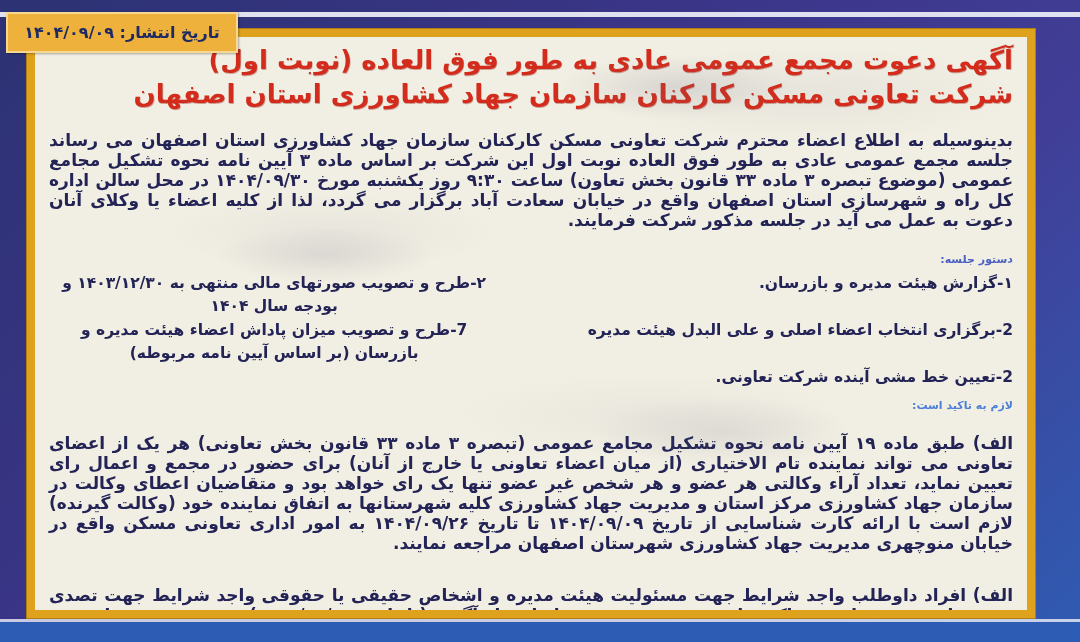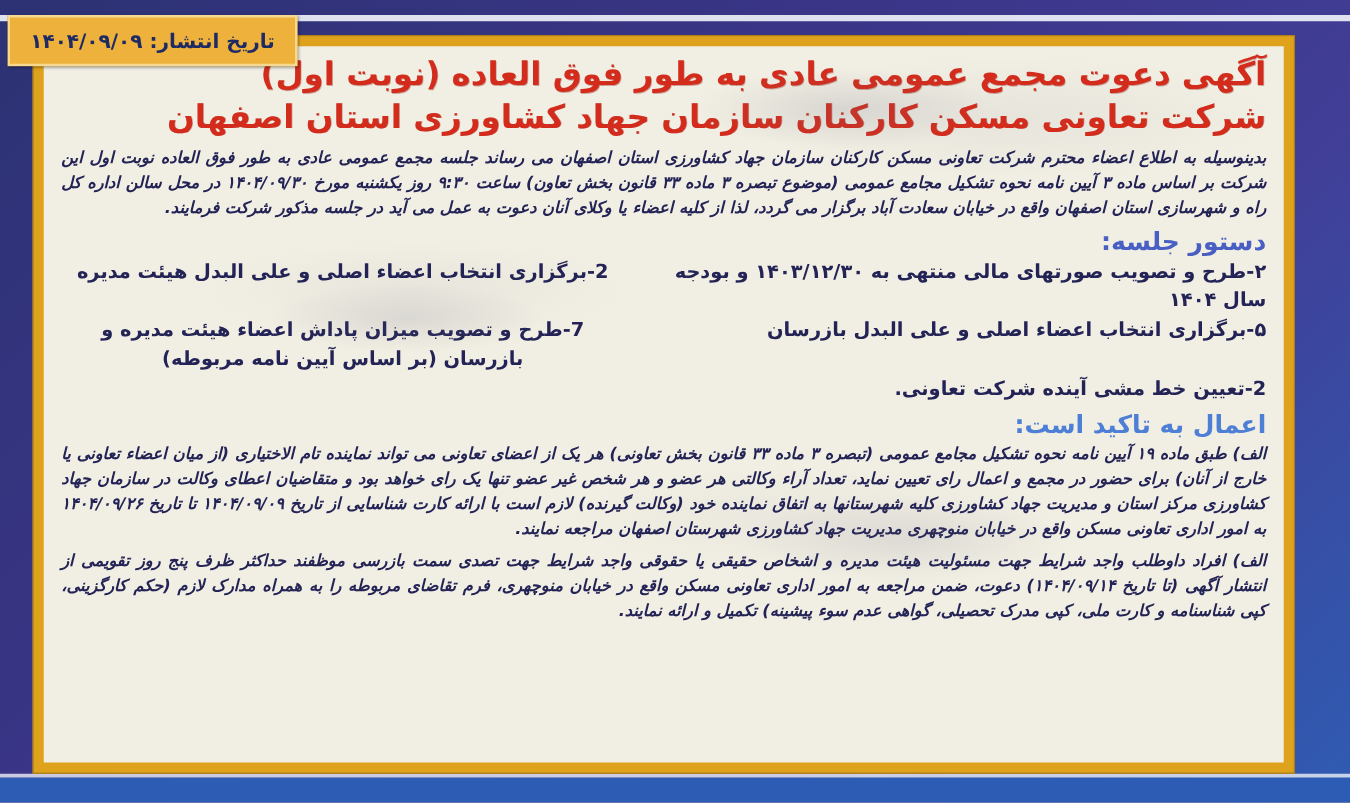--- a/index.html
+++ b/index.html
@@ -39,25 +39,24 @@
   }
   .title-block{margin:2px 0 3px 205px;text-align:center;direction:rtl;}
   .title-line{
     color:var(--title-red,#d32c1c);font-weight:bold;font-size:26px;line-height:34px;
     text-shadow:.6px .6px 0 rgba(135,28,18,.35);
     white-space:nowrap;
   }
   .body-text{
     direction:rtl;text-align:justify;
     color:var(--body-ink,#232356);
-    font-weight:bold;font-size:13px;line-height:20px;
-    margin:3px 0;
-    font-style:italic;
+    font-weight:bold;font-size:17px;line-height:20px;
+    margin:16px 0;
   }
-  .section-label{direction:rtl;font-weight:bold;font-size:20px;line-height:21px;margin:3px 0 1px;}
+  .section-label{direction:rtl;font-weight:bold;font-size:11px;line-height:21px;margin:3px 0 1px;}
   .agenda-label{color:var(--agenda-blue,#4a5fc4);}
   .emphasis-label{color:var(--emphasis-blue,#4d7fd6);}
   .agenda-grid{
     direction:rtl;display:grid;grid-template-columns:1.05fr .95fr;
     column-gap:16px;row-gap:1px;
     color:var(--body-ink,#232356);font-weight:bold;font-size:15.5px;line-height:23px;
     margin:1px 0 3px;
   }
   .agenda-item:nth-child(even){text-align:center;}
   .smudge{position:absolute;pointer-events:none;}
@@ -87,28 +86,28 @@
       <div class="title-block">
         <div class="title-line">آگهی دعوت مجمع عمومی عادی به طور فوق العاده (نوبت اول)</div>
         <div class="title-line">شرکت تعاونی مسکن کارکنان سازمان جهاد کشاورزی استان اصفهان</div>
       </div>
 
       <p class="body-text">بدینوسیله به اطلاع اعضاء محترم شرکت تعاونی مسکن کارکنان سازمان جهاد کشاورزی استان اصفهان می رساند جلسه مجمع عمومی عادی به طور فوق العاده نوبت اول این شرکت بر اساس ماده ۳ آیین نامه نحوه تشکیل مجامع عمومی (موضوع تبصره ۳ ماده ۳۳ قانون بخش تعاون) ساعت ۹:۳۰ روز یکشنبه مورخ ۱۴۰۴/۰۹/۳۰ در محل سالن اداره کل راه و شهرسازی استان اصفهان واقع در خیابان سعادت آباد برگزار می گردد، لذا از کلیه اعضاء یا وکلای آنان دعوت به عمل می آید در جلسه مذکور شرکت فرمایند.</p>
 
       <div class="section-label agenda-label">دستور جلسه:</div>
 
       <div class="agenda-grid">
+        <div class="agenda-item">۱-گزارش هیئت مدیره و بازرسان.</div>
         <div class="agenda-item">۲-طرح و تصویب صورتهای مالی منتهی به ۱۴۰۳/۱۲/۳۰ و بودجه سال ۱۴۰۴</div>
         <div class="agenda-item">2-برگزاری انتخاب اعضاء اصلی و علی البدل هیئت مدیره</div>
-        <div class="agenda-item">۵-برگزاری انتخاب اعضاء اصلی و علی البدل بازرسان</div>
         <div class="agenda-item">7-طرح و تصویب میزان پاداش اعضاء هیئت مدیره و بازرسان (بر اساس آیین نامه مربوطه)</div>
         <div class="agenda-item">2-تعیین خط مشی آینده شرکت تعاونی.</div>
       </div>
 
-      <div class="section-label emphasis-label">اعمال به تاکید است:</div>
+      <div class="section-label emphasis-label">لازم به تاکید است:</div>
 
       <p class="body-text">الف) طبق ماده ۱۹ آیین نامه نحوه تشکیل مجامع عمومی (تبصره ۳ ماده ۳۳ قانون بخش تعاونی) هر یک از اعضای تعاونی می تواند نماینده تام الاختیاری (از میان اعضاء تعاونی یا خارج از آنان) برای حضور در مجمع و اعمال رای تعیین نماید، تعداد آراء وکالتی هر عضو و هر شخص غیر عضو تنها یک رای خواهد بود و متقاضیان اعطای وکالت در سازمان جهاد کشاورزی مرکز استان و مدیریت جهاد کشاورزی کلیه شهرستانها به اتفاق نماینده خود (وکالت گیرنده) لازم است با ارائه کارت شناسایی از تاریخ ۱۴۰۴/۰۹/۰۹ تا تاریخ ۱۴۰۴/۰۹/۲۶ به امور اداری تعاونی مسکن واقع در خیابان منوچهری مدیریت جهاد کشاورزی شهرستان اصفهان مراجعه نمایند.</p>
 
       <p class="body-text">الف) افراد داوطلب واجد شرایط جهت مسئولیت هیئت مدیره و اشخاص حقیقی یا حقوقی واجد شرایط جهت تصدی سمت بازرسی موظفند حداکثر ظرف پنج روز تقویمی از انتشار آگهی (تا تاریخ ۱۴۰۴/۰۹/۱۴) دعوت، ضمن مراجعه به امور اداری تعاونی مسکن واقع در خیابان منوچهری، فرم تقاضای مربوطه را به همراه مدارک لازم (حکم کارگزینی، کپی شناسنامه و کارت ملی، کپی مدرک تحصیلی، گواهی عدم سوء پیشینه) تکمیل و ارائه نمایند.</p>
 
     </div>
   </div>
 
   <div class="date-banner">
     <span>تاریخ انتشار: ۱۴۰۴/۰۹/۰۹</span>

